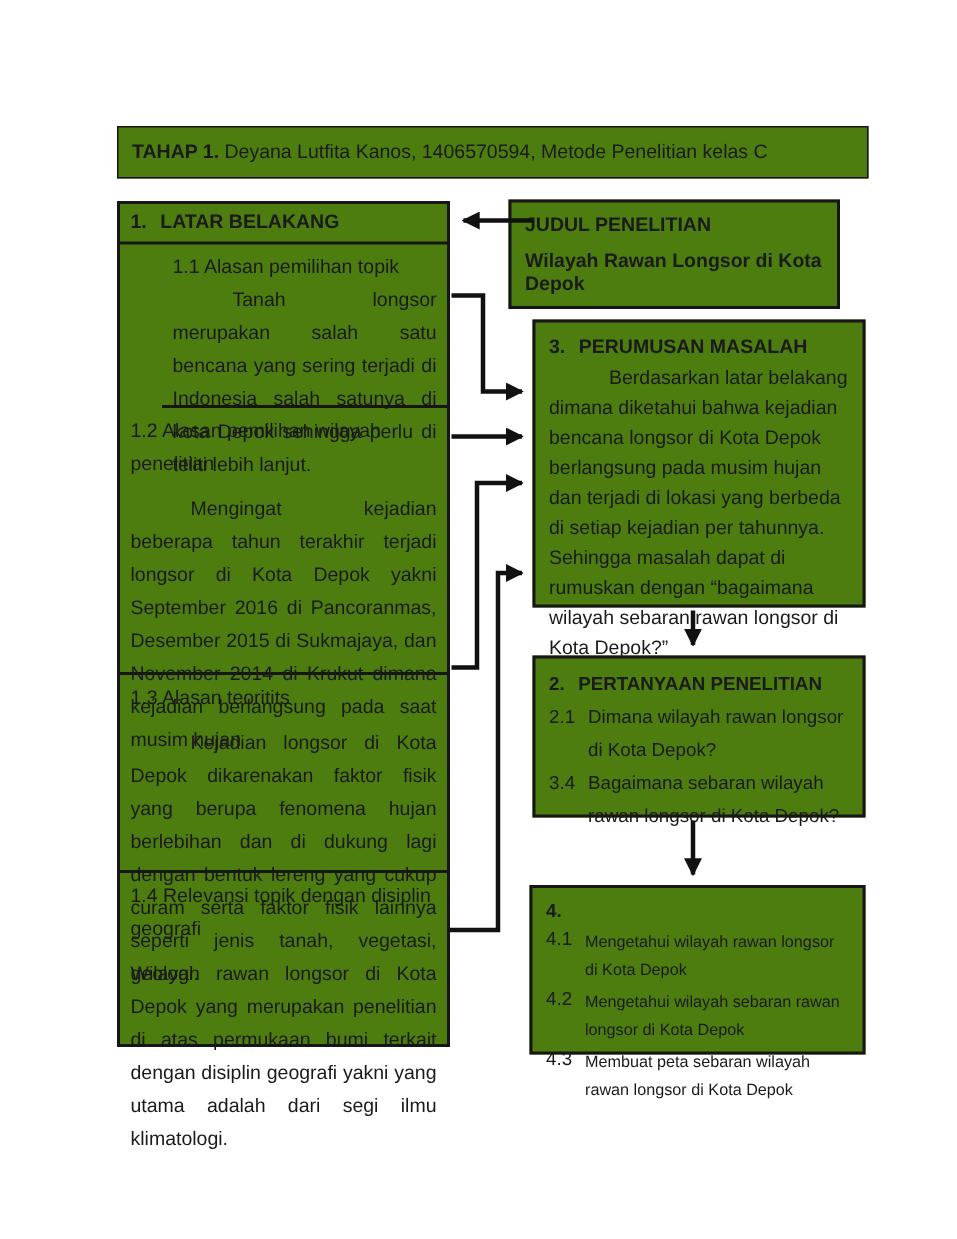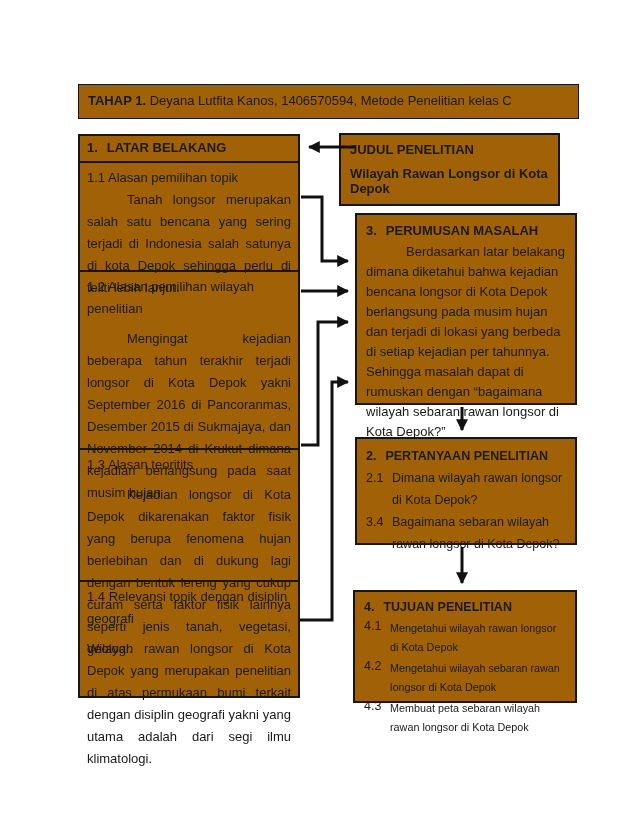--- a/index.html
+++ b/index.html
@@ -1,33 +1,33 @@
 <!DOCTYPE html>
 <html><head>
 <meta charset="utf-8">
 <style>
   html,body { margin:0; padding:0; background:#ffffff; }
   .page {
     position:relative; width:638px; height:826px; background:#ffffff;
     font-family:"Liberation Sans", sans-serif; color:#1a1a1a; overflow:hidden;
   }
-  .box { position:absolute; box-sizing:border-box; border:2px solid #161616; background:#a16207; }
+  .box { position:absolute; box-sizing:border-box; border:2px solid #161616; background:#4d7c0f; }
 
   
   #header-box { left:78px; top:84px; width:501px; height:35px; border-width:1px; padding:8px 9px; font-size:13px; }
   #header-box b { font-weight:bold; }
 
   
   #box-latar { left:78px; top:134px; width:222px; height:564px; font-size:13px; }
   .b1-title { height:27px; box-sizing:border-box; padding:4px 7px 0 7px; font-weight:bold;
               border-bottom:2px solid #161616; display:flex; }
   .b1-title .num { margin-right:9px; }
   .b1-sec { box-sizing:border-box; padding:4px 7px 0 7px; border-bottom:2px solid #161616; line-height:22px; }
   .b1-sec:last-child { border-bottom:none; }
-  #sec-11 { height:109px; }
+  #sec-11 { height:109px;margin-left:28px; }
   #sec-12 { height:178px; }
   #sec-13 { height:132px; }
   #sec-14 { height:158px; }
   .sec-heading { line-height:22px; }
   .sec-body { margin:0; text-align:justify; text-indent:40px; line-height:22px; }
   .sec-body.gap  { margin-top:8px; }
   .sec-body.noindent { text-indent:0; }
 
   
   #box-judul { left:339px; top:133px; width:221px; height:73px; padding:7px 9px; font-size:13px; font-weight:bold; }
@@ -108,21 +108,20 @@
     </div>
     <div class="q-item">
       <span class="inum">3.4</span>
       <span class="itext">Bagaimana sebaran wilayah rawan longsor di Kota Depok?</span>
     </div>
   </div>
 
   <div class="box" id="box-tujuan">
     <div class="r-title">
       <span class="num">4.</span>
-      <span>TUJUAN PENELITIAN</span>
     </div>
     <div class="t-item">
       <span class="inum">4.1</span>
       <span class="itext">Mengetahui wilayah rawan longsor di Kota Depok</span>
     </div>
     <div class="t-item">
       <span class="inum">4.2</span>
       <span class="itext">Mengetahui wilayah sebaran rawan longsor di Kota Depok</span>
     </div>
     <div class="t-item">

